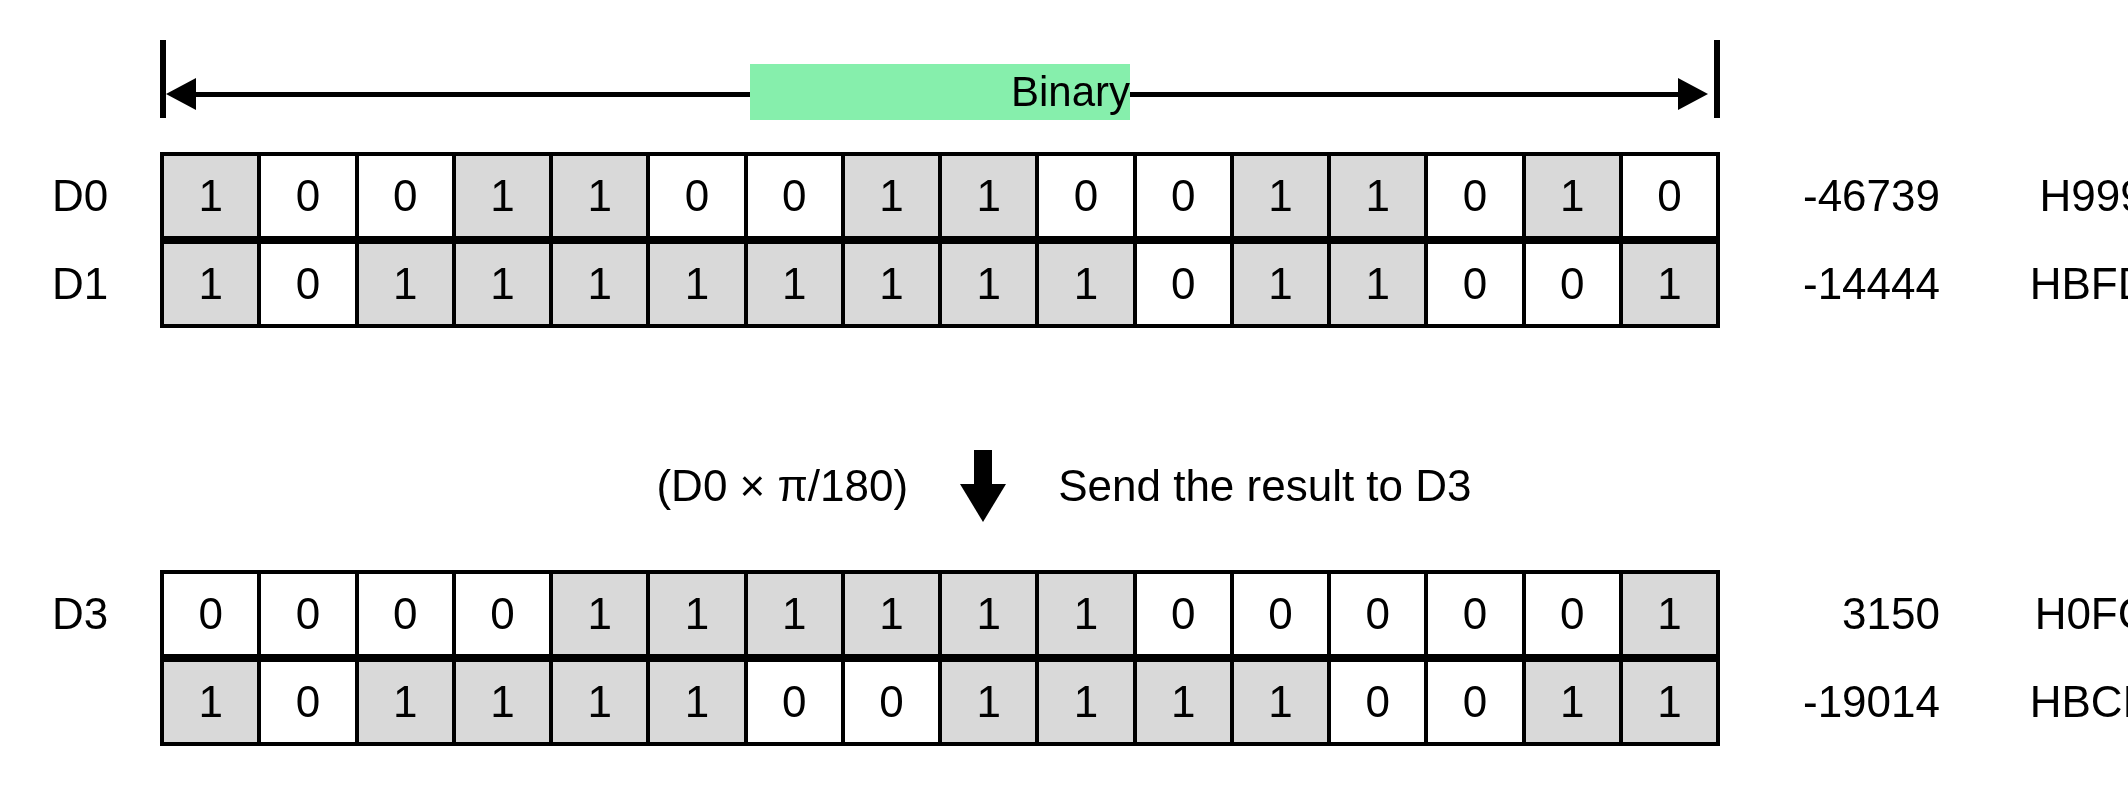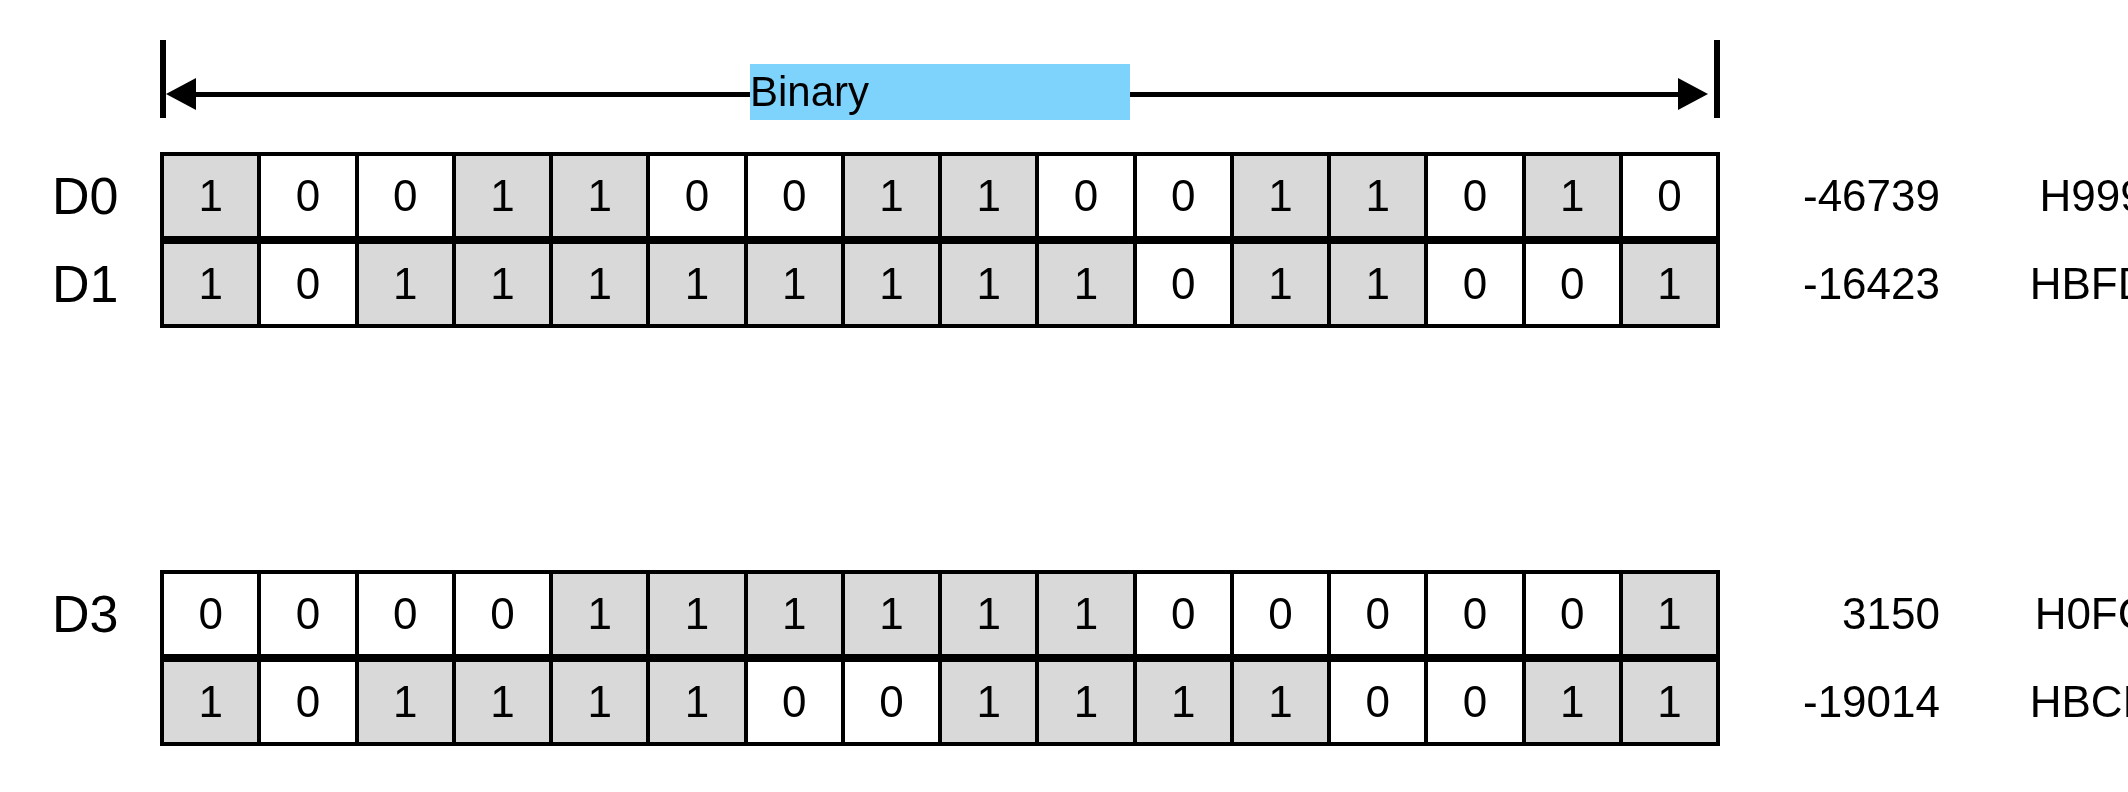--- a/index.html
+++ b/index.html
@@ -60,45 +60,45 @@
     border-bottom: 16px solid transparent;
   }
   .arrow-head.left  { left: 6px;    border-right: 30px solid #000; }
   .arrow-head.right { left: 1518px; border-left: 30px solid #000; }
 
   .span-label {
     position: absolute;
     left: 590px;
     top: 24px;
     width: 380px;
-    text-align: left;
+    text-align: right;
     font-size: 42px;
     line-height: 56px;
-    background: #7dd3fc;
+    background: #86efac;
   }
 
   
   .reg-group { position: absolute; left: 0; }
   .reg-group.top    { top: 152px; }
   .reg-group.bottom { top: 570px; }
 
   .reg-row {
     position: relative;
     height: 88px;
     width: 2128px;
   }
 
   .row-label {
     position: absolute;
     left: 52px;
     top: 0;
     width: 100px;
     height: 88px;
     line-height: 88px;
-    font-size: 52px;
+    font-size: 44px;
     text-align: left;
   }
 
   .bits {
     position: absolute;
     left: 160px;
     top: 0;
     display: flex;
     border: 4px solid #000;
     box-sizing: border-box;
@@ -234,27 +234,35 @@
         <div class="bit on">1</div>
         <div class="bit on">1</div>
         <div class="bit">0</div>
         <div class="bit on">1</div>
         <div class="bit on">1</div>
         <div class="bit">0</div>
         <div class="bit">0</div>
         <div class="bit on">1</div>
       </div>
       <div class="reg-values">
-        <div class="reg-dec">-16423</div>
+        <div class="reg-dec">-14444</div>
         <div class="reg-hex">HBFD9</div>
       </div>
     </div>
 
   </div>
 
+  <div class="operation">
+    <div class="op-formula">(D0 × π/180)</div>
+    <div class="op-arrow">
+      <div class="shaft"></div>
+      <div class="head"></div>
+    </div>
+    <div class="op-text">Send the result to D3</div>
+  </div>
 
   <div class="reg-group bottom">
 
     <div class="reg-row">
       <div class="row-label">D3</div>
       <div class="bits">
         <div class="bit">0</div>
         <div class="bit">0</div>
         <div class="bit">0</div>
         <div class="bit">0</div>

